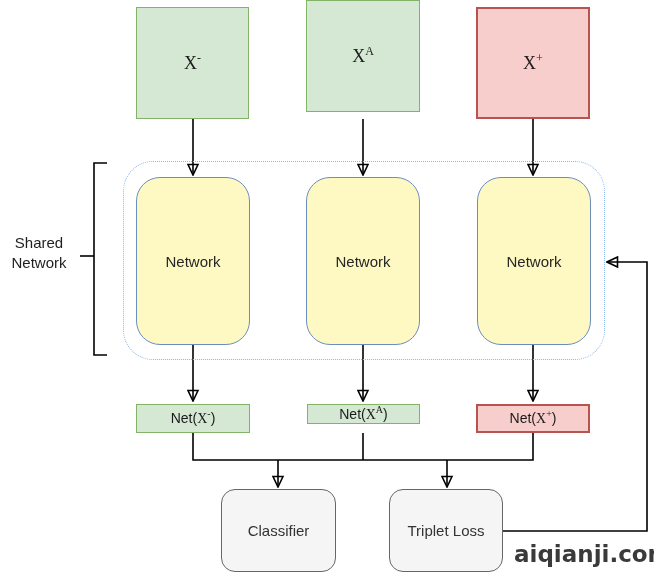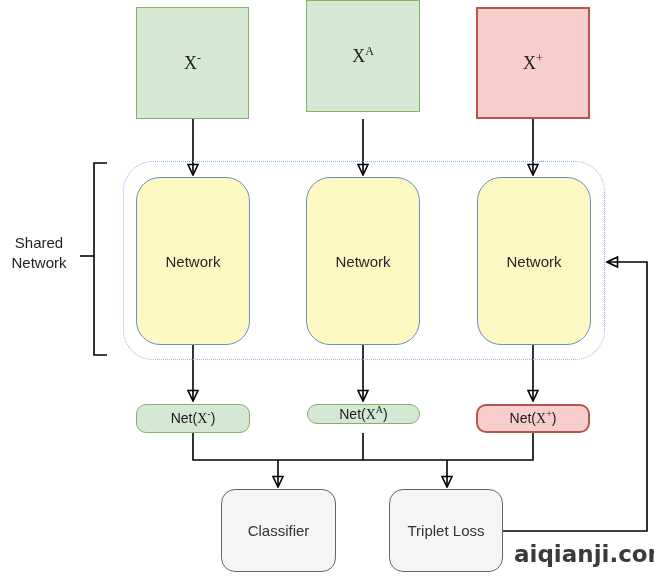--- a/index.html
+++ b/index.html
@@ -20,21 +20,21 @@
   .red{background:#f8cecc;border:2px solid #b85450;}
   .input-box{font-family:"Liberation Serif", serif;font-size:18px;color:#1a1a1a;}
   .input-box sup{font-size:12px;line-height:0;}
   .network-box{
     background:#fef9c3;border:1.5px solid #6c8ebf;border-radius:24px;
     font-size:15px;color:#262626;
   }
   .shared-container{
     border:1.6px dotted #8ab6ec;border-radius:30px;background:transparent;
   }
-  .out-box{font-size:14px;color:#1a1a1a;border-radius:10px;}
+  .out-box{font-size:14px;color:#1a1a1a;}
   .out-box .serif{font-family:"Liberation Serif", serif;}
   .out-box sup{font-size:10px;line-height:0;font-family:"Liberation Serif", serif;}
   .bottom-box{
     background:#f5f5f5;border:1.5px solid #666666;border-radius:14px;
     font-size:15px;color:#333333;
   }
   .shared-label{
     font-size:15px;line-height:20px;text-align:center;color:#1f1f1f;
   }
   #wires{position:absolute;left:0;top:0;pointer-events:none;}

